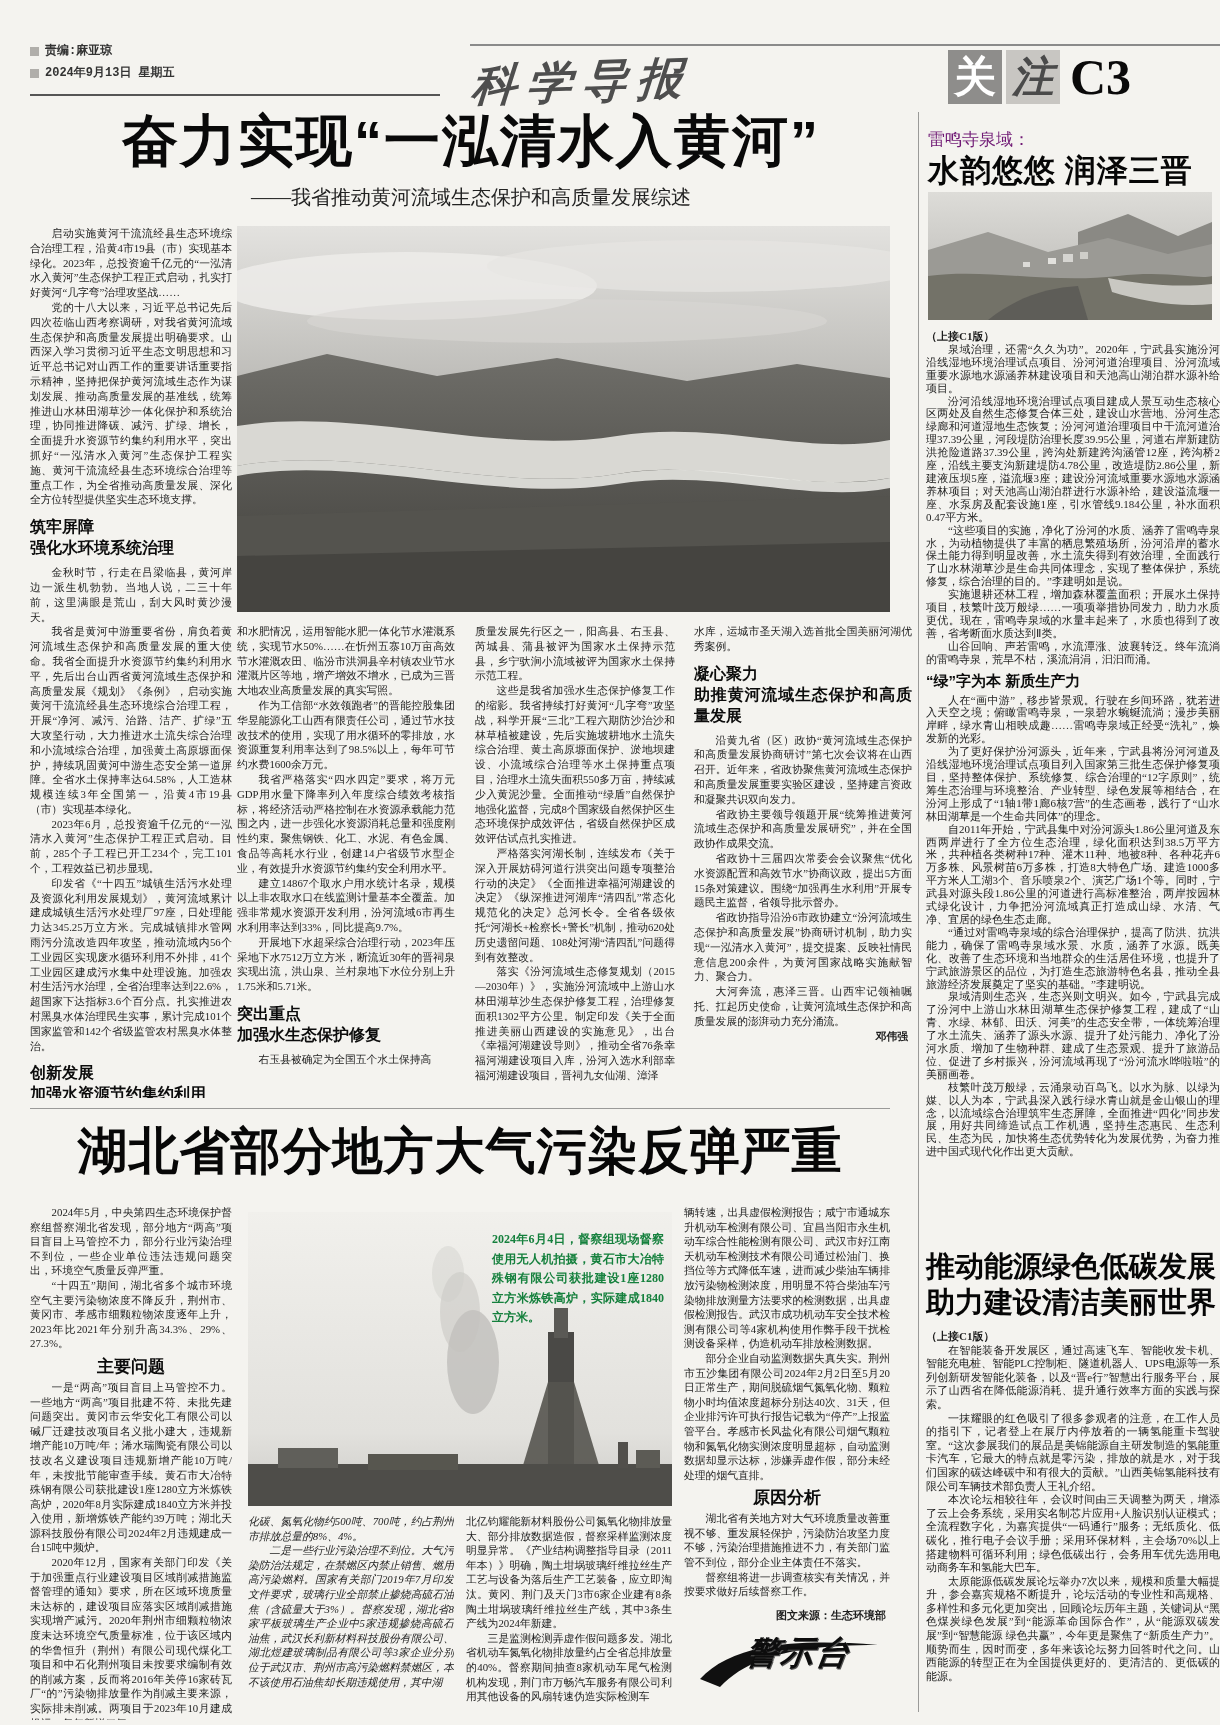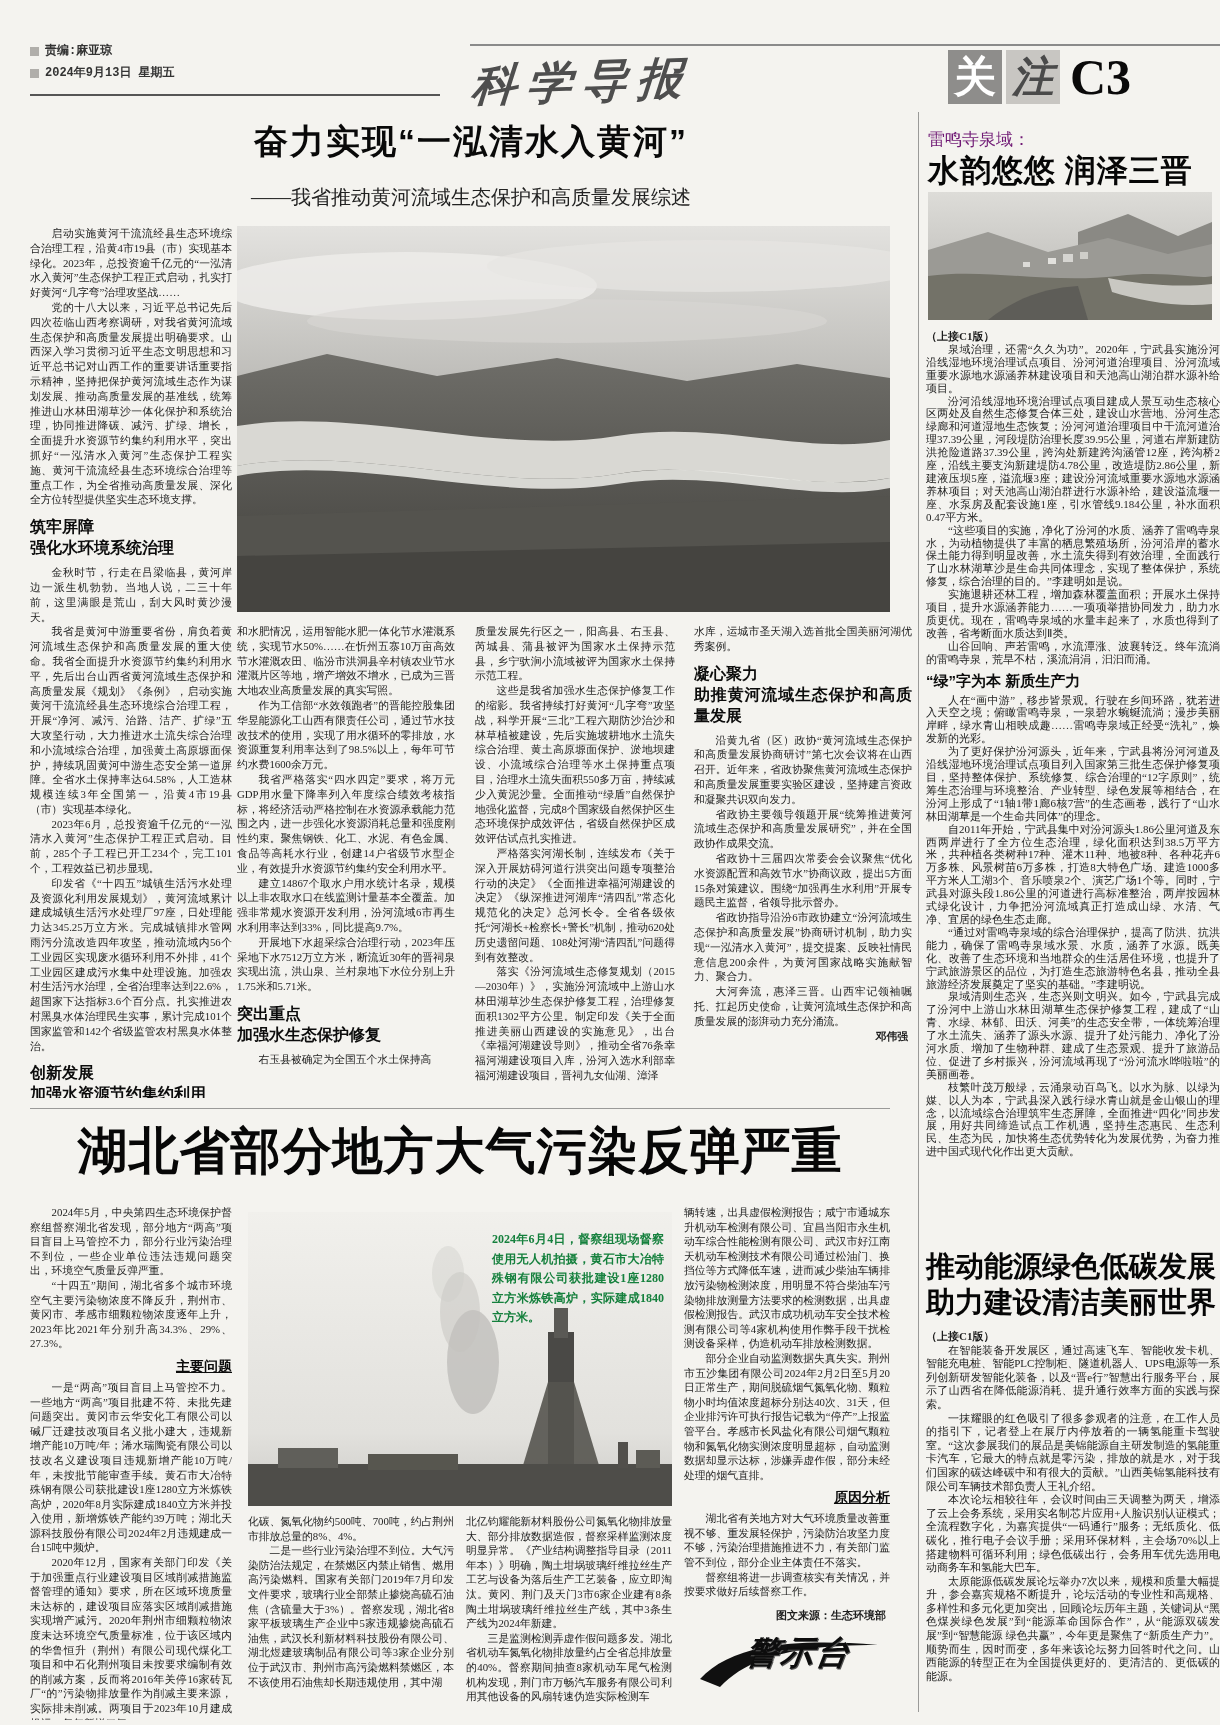--- a/index.html
+++ b/index.html
@@ -19,40 +19,40 @@
         font-size:42px;font-weight:700;font-family:"Liberation Sans",sans-serif;}
   .badge .b1{background:#8e8d8b;color:#fff;}
   .badge .b2{background:#c8c6c2;color:#4a4a4a;font-style:italic;font-family:"Liberation Serif",serif;}
   .badge .c3{font-family:"Liberation Serif",serif;font-size:50px;font-weight:900;color:#0a0a0a;
              line-height:54px;margin-left:6px;}
   
   .vrule{left:918px;top:112px;width:1px;height:1600px;background:#9a9a98;}
   .hrule{left:30px;top:1108px;width:860px;height:1px;background:#9a9a98;}
   
   .mainhead{left:30px;top:110px;width:882px;text-align:center;font-family:"Liberation Sans",sans-serif;
-            font-weight:700;font-size:34px;line-height:62px;letter-spacing:2px;color:#090909;}
+            font-weight:700;font-size:56px;line-height:62px;letter-spacing:2px;color:#090909;}
   .mainsub{left:30px;top:184px;width:882px;text-align:center;font-size:20px;color:#222;}
   
   .photo{overflow:hidden;background:#cfcecb;}
   .photo svg{display:block;width:100%;height:100%;}
   
   .art{font-family:"Liberation Serif",serif;text-align:justify;overflow:hidden;color:#1d1d1d;}
   .art p{margin:0;text-indent:2em;}
   .art p.b-pc,.art p.b-cont,.art p.b-author,.art p.b-source{text-indent:0;}
   .art p.b-cont{font-weight:700;}
   .art p.b-author,.art p.b-source{text-align:right;font-weight:700;padding-right:4px;}
   .art h3{font-family:"Liberation Sans",sans-serif;font-weight:700;white-space:pre-line;text-indent:0;
           margin:9px 0 7px;color:#0c0c0c;}
   .t-main{font-size:10.8px;line-height:14.8px;}
   .t-main h3{font-size:16px;line-height:21px;}
   .t-right{font-size:11px;line-height:12.9px;}
   .t-right h3{font-size:15px;line-height:19px;margin:5px 0 4px;}
   .t-rb{font-size:11px;line-height:13.6px;}
   .t-bot{font-size:10.8px;line-height:14.6px;}
-  .t-bot h3{font-size:14px;line-height:17px;text-align:right;margin:7px 0 5px;text-decoration:underline;}
+  .t-bot h3{font-size:17px;line-height:17px;text-align:center;margin:7px 0 5px;}
   
   .kicker{left:928px;top:128px;font-size:17px;color:#701a75;font-family:"Liberation Sans",sans-serif;}
   .rthead{left:928px;top:150px;width:292px;font-family:"Liberation Serif",serif;font-weight:900;
           font-size:31px;letter-spacing:1px;color:#060606;}
   .rbhead{left:926px;top:1248px;width:294px;font-family:"Liberation Serif",serif;font-weight:900;
           font-size:29px;line-height:36px;color:#060606;}
   .bothead{left:30px;top:1118px;width:860px;text-align:center;font-family:"Liberation Serif",serif;
            font-weight:900;font-size:50px;letter-spacing:1px;color:#070707;}
   
   .cap2{left:492px;top:1230px;width:172px;font-weight:700;font-size:12px;line-height:19.5px;
@@ -182,21 +182,21 @@
         <rect x="152" y="60" width="8" height="7" fill="#cfcec9"></rect>
       <path d="M60,128 C90,104 120,96 150,94 L160,128 Z" fill="#5e5d58"></path>
     </svg>
   </div>
 
   <div class="abs art t-right" style="left:926px;top:330px;width:294px;height:908px;">
       <p class="b-cont">（上接C1版）</p>
       <p class="b-p">泉域治理，还需“久久为功”。2020年，宁武县实施汾河沿线湿地环境治理试点项目、汾河河道治理项目、汾河流域重要水源地水源涵养林建设项目和天池高山湖泊群水源补给项目。</p>
       <p class="b-p">汾河沿线湿地环境治理试点项目建成人景互动生态核心区两处及自然生态修复合体三处，建设山水营地、汾河生态绿廊和河道湿地生态恢复；汾河河道治理项目中干流河道治理37.39公里，河段堤防治理长度39.95公里，河道右岸新建防洪抢险道路37.39公里，跨沟处新建跨沟涵管12座，跨沟桥2座，沿线主要支沟新建堤防4.78公里，改造堤防2.86公里，新建液压坝5座，溢流堰3座；建设汾河流域重要水源地水源涵养林项目；对天池高山湖泊群进行水源补给，建设溢流堰一座、水泵房及配套设施1座，引水管线9.184公里，补水面积0.47平方米。</p>
       <p class="b-p">“这些项目的实施，净化了汾河的水质、涵养了雷鸣寺泉水，为动植物提供了丰富的栖息繁殖场所，汾河沿岸的蓄水保土能力得到明显改善，水土流失得到有效治理，全面践行了山水林湖草沙是生命共同体理念，实现了整体保护，系统修复，综合治理的目的。”李建明如是说。</p>
-      <p class="b-p">实施退耕还林工程，增加森林覆盖面积；开展水土保持项目，提升水源涵养能力……一项项举措协同发力，助力水质更优。现在，雷鸣寺泉域的水量丰起来了，水质也得到了改善，省考断面水质达到Ⅱ类。</p>
+      <p class="b-p">实施退耕还林工程，增加森林覆盖面积；开展水土保持项目，枝繁叶茂万般绿……一项项举措协同发力，助力水质更优。现在，雷鸣寺泉域的水量丰起来了，水质也得到了改善，省考断面水质达到Ⅱ类。</p>
       <p class="b-p">山谷回响、声若雷鸣，水流潭涨、波襄转泛。终年流淌的雷鸣寺泉，荒旱不枯，溪流涓涓，汩汩而涌。</p>
       <h3 class="b-h">“绿”字为本  新质生产力</h3>
       <p class="b-p">人在“画中游”，移步皆景观。行驶在乡间环路，犹若进入天空之境；俯瞰雷鸣寺泉，一泉碧水蜿蜒流淌；漫步美丽岸畔，绿水青山相映成趣……雷鸣寺泉域正经受“洗礼”，焕发新的光彩。</p>
       <p class="b-p">为了更好保护汾河源头，近年来，宁武县将汾河河道及沿线湿地环境治理试点项目列入国家第三批生态保护修复项目，坚持整体保护、系统修复、综合治理的“12字原则”，统筹生态治理与环境整治、产业转型、绿色发展等相结合，在汾河上形成了“1轴1带1廊6核7营”的生态画卷，践行了“山水林田湖草是一个生命共同体”的理念。</p>
       <p class="b-p">自2011年开始，宁武县集中对汾河源头1.86公里河道及东西两岸进行了全方位生态治理，绿化面积达到38.5万平方米，共种植各类树种17种、灌木11种、地被8种、各种花卉6万多株、风景树苗6万多株，打造8大特色广场、建造1000多平方米人工湖3个、音乐喷泉2个、演艺广场1个等。同时，宁武县对源头段1.86公里的河道进行高标准整治，两岸按园林式绿化设计，力争把汾河流域真正打造成山绿、水清、气净、宜居的绿色生态走廊。</p>
       <p class="b-p">“通过对雷鸣寺泉域的综合治理保护，提高了防洪、抗洪能力，确保了雷鸣寺泉域水景、水质，涵养了水源。既美化、改善了生态环境和当地群众的生活居住环境，也提升了宁武旅游景区的品位，为打造生态旅游特色名县，推动全县旅游经济发展奠定了坚实的基础。”李建明说。</p>
       <p class="b-p">泉域清则生态兴，生态兴则文明兴。如今，宁武县完成了汾河中上游山水林田湖草生态保护修复工程，建成了“山青、水绿、林郁、田沃、河美”的生态安全带，一体统筹治理了水土流失、涵养了源头水源、提升了处污能力、净化了汾河水质、增加了生物种群、建成了生态景观、提升了旅游品位、促进了乡村振兴，汾河流域再现了“汾河流水哗啦啦”的美丽画卷。</p>
       <p class="b-p">枝繁叶茂万般绿，云涌泉动百鸟飞。以水为脉、以绿为媒、以人为本，宁武县深入践行绿水青山就是金山银山的理念，以流域综合治理筑牢生态屏障，全面推进“四化”同步发展，用好共同缔造试点工作机遇，坚持生态惠民、生态利民、生态为民，加快将生态优势转化为发展优势，为奋力推进中国式现代化作出更大贡献。</p>
     </div>
 
@@ -237,21 +237,21 @@
   </div>
   <div class="abs cap2">2024年6月4日，督察组现场督察使用无人机拍摄，黄石市大冶特殊钢有限公司获批建设1座1280立方米炼铁高炉，实际建成1840立方米。</div>
 
   <div class="abs art t-bot" style="left:30px;top:1205px;width:202px;height:515px;">
       <p class="b-p">2024年5月，中央第四生态环境保护督察组督察湖北省发现，部分地方“两高”项目盲目上马管控不力，部分行业污染治理不到位，一些企业单位违法违规问题突出，环境空气质量反弹严重。</p>
       <p class="b-p">“十四五”期间，湖北省多个城市环境空气主要污染物浓度不降反升，荆州市、黄冈市、孝感市细颗粒物浓度逐年上升，2023年比2021年分别升高34.3%、29%、27.3%。</p>
       <h3 class="b-h">主要问题</h3>
       <p class="b-p">一是“两高”项目盲目上马管控不力。一些地方“两高”项目批建不符、未批先建问题突出。黄冈市云华安化工有限公司以碱厂迁建技改项目名义批小建大，违规新增产能10万吨/年；浠水瑞陶瓷有限公司以技改名义建设项目违规新增产能10万吨/年，未按批节能审查手续。黄石市大冶特殊钢有限公司获批建设1座1280立方米炼铁高炉，2020年8月实际建成1840立方米并投入使用，新增炼铁产能约39万吨；湖北天源科技股份有限公司2024年2月违规建成一台15吨中频炉。</p>
       <p class="b-p">2020年12月，国家有关部门印发《关于加强重点行业建设项目区域削减措施监督管理的通知》要求，所在区域环境质量未达标的，建设项目应落实区域削减措施实现增产减污。2020年荆州市细颗粒物浓度未达环境空气质量标准，位于该区域内的华鲁恒升（荆州）有限公司现代煤化工项目和中石化荆州项目未按要求编制有效的削减方案，反而将2016年关停16家砖瓦厂“的”污染物排放量作为削减主要来源，实际排未削减。两项目于2023年10月建成投运，每年新增二氧</p>
     </div>
-  <div class="abs art t-bot" style="left:248px;top:1514px;width:206px;height:206px;">
+  <div class="abs art t-bot" style="left:248px;top:1514px;width:206px;height:206px;font-style:italic;">
       <p class="b-pc">化碳、氮氧化物约500吨、700吨，约占荆州市排放总量的8%、4%。</p>
       <p class="b-p">二是一些行业污染治理不到位。大气污染防治法规定，在禁燃区内禁止销售、燃用高污染燃料。国家有关部门2019年7月印发文件要求，玻璃行业全部禁止掺烧高硫石油焦（含硫量大于3%）。督察发现，湖北省8家平板玻璃生产企业中5家违规掺烧高硫石油焦，武汉长利新材料科技股份有限公司、湖北煜建玻璃制品有限公司等3家企业分别位于武汉市、荆州市高污染燃料禁燃区，本不该使用石油焦却长期违规使用，其中湖</p>
     </div>
   <div class="abs art t-bot" style="left:466px;top:1514px;width:206px;height:206px;">
       <p class="b-pc">北亿钧耀能新材料股份公司氮氧化物排放量大、部分排放数据造假，督察采样监测浓度明显异常。《产业结构调整指导目录（2011年本）》明确，陶土坩埚玻璃纤维拉丝生产工艺与设备为落后生产工艺装备，应立即淘汰。黄冈、荆门及天门3市6家企业建有8条陶土坩埚玻璃纤维拉丝生产线，其中3条生产线为2024年新建。</p>
       <p class="b-p">三是监测检测弄虚作假问题多发。湖北省机动车氮氧化物排放量约占全省总排放量的40%。督察期间抽查8家机动车尾气检测机构发现，荆门市万畅汽车服务有限公司利用其他设备的风扇转速伪造实际检测车</p>
     </div>
   <div class="abs art t-bot" style="left:684px;top:1205px;width:206px;height:515px;">
       <p class="b-pc">辆转速，出具虚假检测报告；咸宁市通城东升机动车检测有限公司、宜昌当阳市永生机动车综合性能检测有限公司、武汉市好江南天机动车检测技术有限公司通过松油门、换挡位等方式降低车速，进而减少柴油车辆排放污染物检测浓度，用明显不符合柴油车污染物排放测量方法要求的检测数据，出具虚假检测报告。武汉市成功机动车安全技术检测有限公司等4家机构使用作弊手段干扰检测设备采样，伪造机动车排放检测数据。</p>
       <p class="b-p">部分企业自动监测数据失真失实。荆州市五沙集团有限公司2024年2月2日至5月20日正常生产，期间脱硫烟气氮氧化物、颗粒物小时均值浓度超标分别达40次、31天，但企业排污许可执行报告记载为“停产”上报监管平台。孝感市长风盐化有限公司烟气颗粒物和氮氧化物实测浓度明显超标，自动监测数据却显示达标，涉嫌弄虚作假，部分未经处理的烟气直排。</p>

